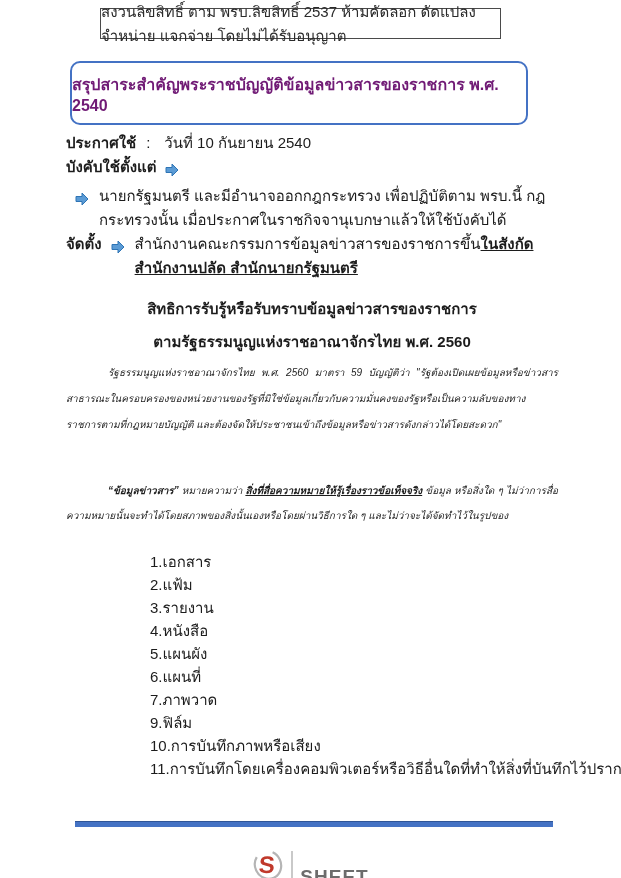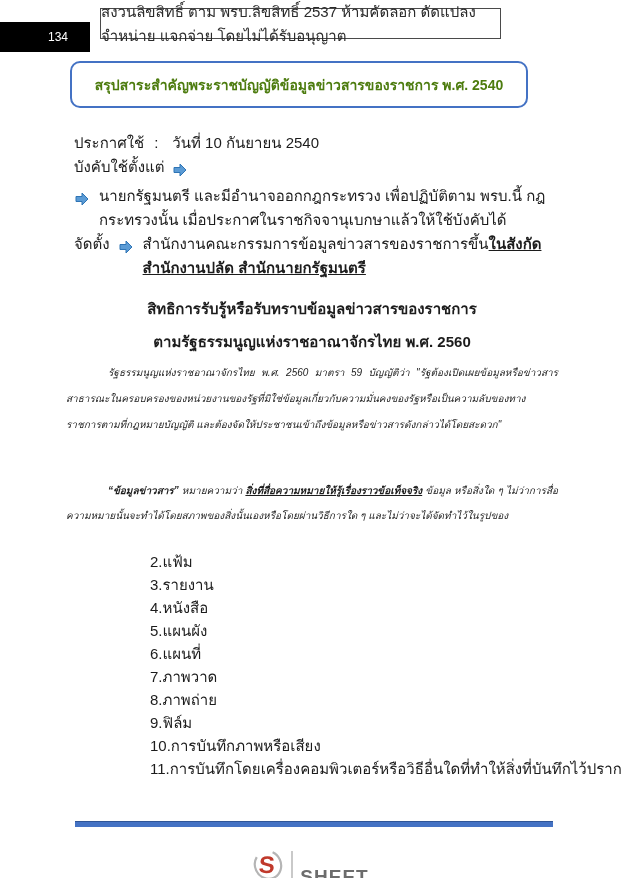--- a/index.html
+++ b/index.html
@@ -25,32 +25,32 @@
     position:absolute; left:100px; top:8px;
     width:401px; height:31px;
     border:1px solid #4a4a4a;
     box-sizing:border-box;
     display:flex; align-items:center; justify-content:center;
     font-size:15px; color:#2b2b2b;
     background:#ffffff;
   }
   .title-box {
     position:absolute; left:70px; top:61px;
-    width:458px; height:47px;
+    width:458px; height:64px;
     border:2.5px solid #4472c4; border-radius:10px;
     box-sizing:border-box;
     display:flex; align-items:center; justify-content:center;
-    font-weight:bold; font-size:14px; color:#4d7c0f;
+    font-weight:bold; font-size:16px; color:#701a75;
     background:#ffffff;
   }
 
   
   .info { position:absolute; left:66px; top:131px; width:492px; font-size:15px; line-height:24px; }
   .info-row { display:flex; align-items:flex-start; }
-  .info-label { font-weight:normal; white-space:nowrap;margin-left:8px; }
+  .info-label { font-weight:bold; white-space:nowrap; }
   .info-colon { margin:0 14px 0 10px; }
   .arrow-icon { flex:0 0 auto; margin:5px 10px 0 9px; display:inline-block; }
   .info-text { flex:1 1 auto; text-align:left; }
   .u-bold { font-weight:bold; text-decoration:underline; }
 
   
   .heading { position:absolute; left:66px; width:492px; text-align:center; font-weight:bold; font-size:15px; }
   .heading-1 { top:297px; }
   .heading-2 { top:330px; }
 
@@ -79,23 +79,20 @@
   .logo-divider { width:2px; height:28px; background:#c9c9c9; }
   .logo-text-wrap { display:flex; flex-direction:column; align-items:flex-start;margin-top:36px; }
   .logo-brand { font-weight:bold; font-size:19px; color:#6c6c6c; letter-spacing:1px; line-height:18px; }
   .logo-sub { font-size:10px; color:#c4c4c4; letter-spacing:4.5px; line-height:9px; margin-top:2px; }
 </style>
 </head>
 <body>
 
 <div class="page">
 
-  <div class="page-num-box">
-    <span>134</span>
-  </div>
   <div class="copyright-box">
     <span>สงวนลิขสิทธิ์ ตาม พรบ.ลิขสิทธิ์ 2537 ห้ามคัดลอก ดัดแปลง จำหน่าย แจกจ่าย โดยไม่ได้รับอนุญาต</span>
   </div>
   <div class="title-box">
     <span>สรุปสาระสำคัญพระราชบัญญัติข้อมูลข่าวสารของราชการ พ.ศ. 2540</span>
   </div>
 
   <div class="info">
 
     <div class="info-row">
@@ -135,27 +132,27 @@
   </div>
 
   <div class="heading heading-1">สิทธิการรับรู้หรือรับทราบข้อมูลข่าวสารของราชการ</div>
   <div class="heading heading-2">ตามรัฐธรรมนูญแห่งราชอาณาจักรไทย พ.ศ. 2560</div>
 
   <div class="para para-1"><span class="indent"></span><span>รัฐธรรมนูญแห่งราชอาณาจักรไทย พ.ศ. 2560 มาตรา 59 บัญญัติว่า "รัฐต้องเปิดเผยข้อมูลหรือข่าวสารสาธารณะในครอบครองของหน่วยงานของรัฐที่มิใช่ข้อมูลเกี่ยวกับความมั่นคงของรัฐหรือเป็นความลับของทางราชการตามที่กฎหมายบัญญัติ และต้องจัดให้ประชาชนเข้าถึงข้อมูลหรือข่าวสารดังกล่าวได้โดยสะดวก"</span></div>
 
   <div class="para para-2"><span class="indent"></span><span class="bold">“ข้อมูลข่าวสาร”</span><span> หมายความว่า </span><span class="u-bold">สิ่งที่สื่อความหมายให้รู้เรื่องราวข้อเท็จจริง</span><span> ข้อมูล หรือสิ่งใด ๆ ไม่ว่าการสื่อความหมายนั้นจะทำได้โดยสภาพของสิ่งนั้นเองหรือโดยผ่านวิธีการใด ๆ และไม่ว่าจะได้จัดทำไว้ในรูปของ</span></div>
 
   <div class="forms-list">
+    <div class="list-item">1.เอกสาร</div>
     <div class="list-item">2.แฟ้ม</div>
     <div class="list-item">3.รายงาน</div>
     <div class="list-item">4.หนังสือ</div>
     <div class="list-item">5.แผนผัง</div>
     <div class="list-item">6.แผนที่</div>
     <div class="list-item">7.ภาพวาด</div>
-    <div class="list-item">8.ภาพถ่าย</div>
     <div class="list-item">9.ฟิล์ม</div>
     <div class="list-item">10.การบันทึกภาพหรือเสียง</div>
     <div class="list-item">11.การบันทึกโดยเครื่องคอมพิวเตอร์หรือวิธีอื่นใดที่ทำให้สิ่งที่บันทึกไว้ปรากฏได้</div>
   </div>
 
   <div class="footer-bar"></div>
   <div class="footer-logo">
     <svg class="logo-mark" viewBox="0 0 32 34">
       <ellipse cx="16" cy="17" rx="13" ry="14" fill="none" stroke="#b5b5b5" stroke-width="2.2" stroke-dasharray="56 18" transform="rotate(-25 16 17)"></ellipse>
       <text x="16" y="25" text-anchor="middle" font-family="Liberation Sans, sans-serif" font-size="24" font-weight="bold" fill="#c0392b" transform="skewX(-4)">S</text>

